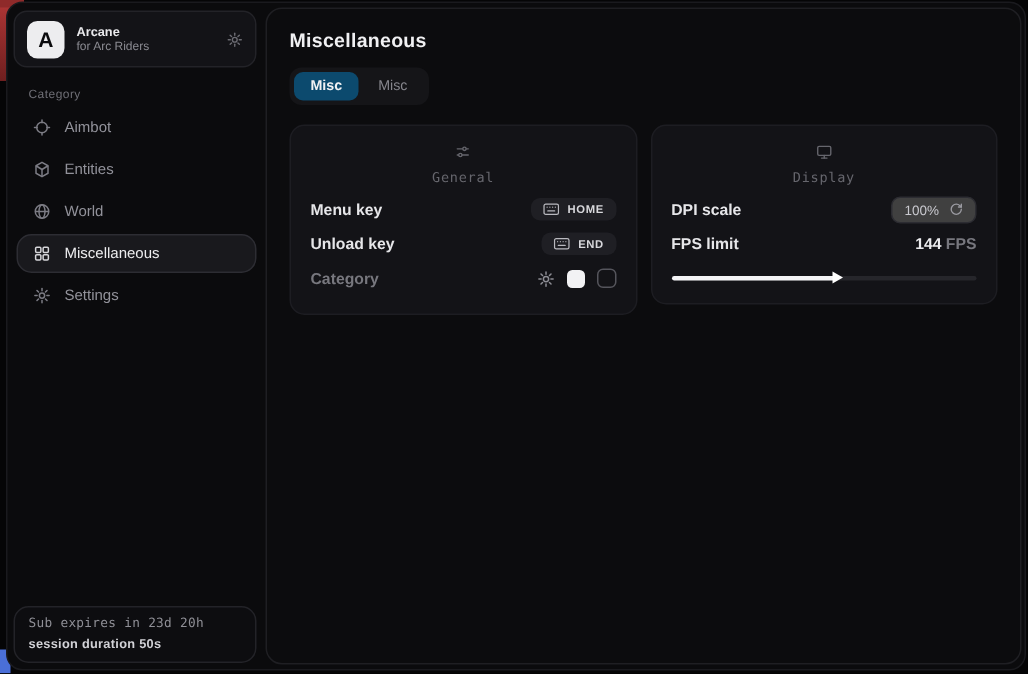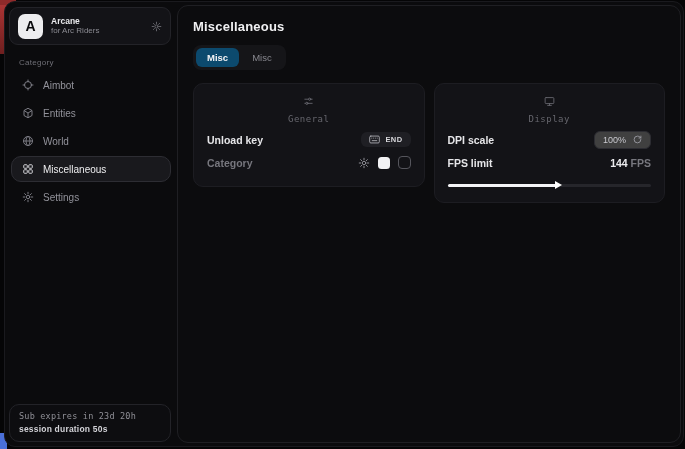--- a/index.html
+++ b/index.html
@@ -213,20 +213,36 @@
               <svg width="11" height="11" viewBox="0 0 24 24" fill="none" stroke="currentColor" stroke-width="2" stroke-linecap="round">
                 <line x1="4" y1="7" x2="20" y2="7"></line>
                   <circle cx="14.5" cy="7" r="2.4" fill="#131317"></circle>
                 <line x1="4" y1="16" x2="20" y2="16"></line>
                   <circle cx="8.5" cy="16" r="2.4" fill="#131317"></circle>
               </svg>
             </span>
             <span>General</span>
           </div>
 
+          <div class="row">
+            <span class="row-label">Menu key</span>
+            <span class="keybind">
+              <span class="kicon">
+                <svg width="11" height="9" viewBox="0 0 24 18" fill="none" stroke="currentColor" stroke-width="1.8" stroke-linecap="round">
+                  <rect x="1.5" y="1.5" width="21" height="15" rx="2.5"></rect>
+                  <line x1="6" y1="6" x2="6" y2="6.01"></line>
+                    <line x1="10" y1="6" x2="10" y2="6.01"></line>
+                  <line x1="14" y1="6" x2="14" y2="6.01"></line>
+                    <line x1="18" y1="6" x2="18" y2="6.01"></line>
+                  <line x1="7" y1="11.5" x2="17" y2="11.5"></line>
+                </svg>
+              </span>
+              <span>HOME</span>
+            </span>
+          </div>
 
           <div class="row">
             <span class="row-label">Unload key</span>
             <span class="keybind">
               <span class="kicon">
                 <svg width="11" height="9" viewBox="0 0 24 18" fill="none" stroke="currentColor" stroke-width="1.8" stroke-linecap="round">
                   <rect x="1.5" y="1.5" width="21" height="15" rx="2.5"></rect>
                   <line x1="6" y1="6" x2="6" y2="6.01"></line>
                     <line x1="10" y1="6" x2="10" y2="6.01"></line>
                   <line x1="14" y1="6" x2="14" y2="6.01"></line>

